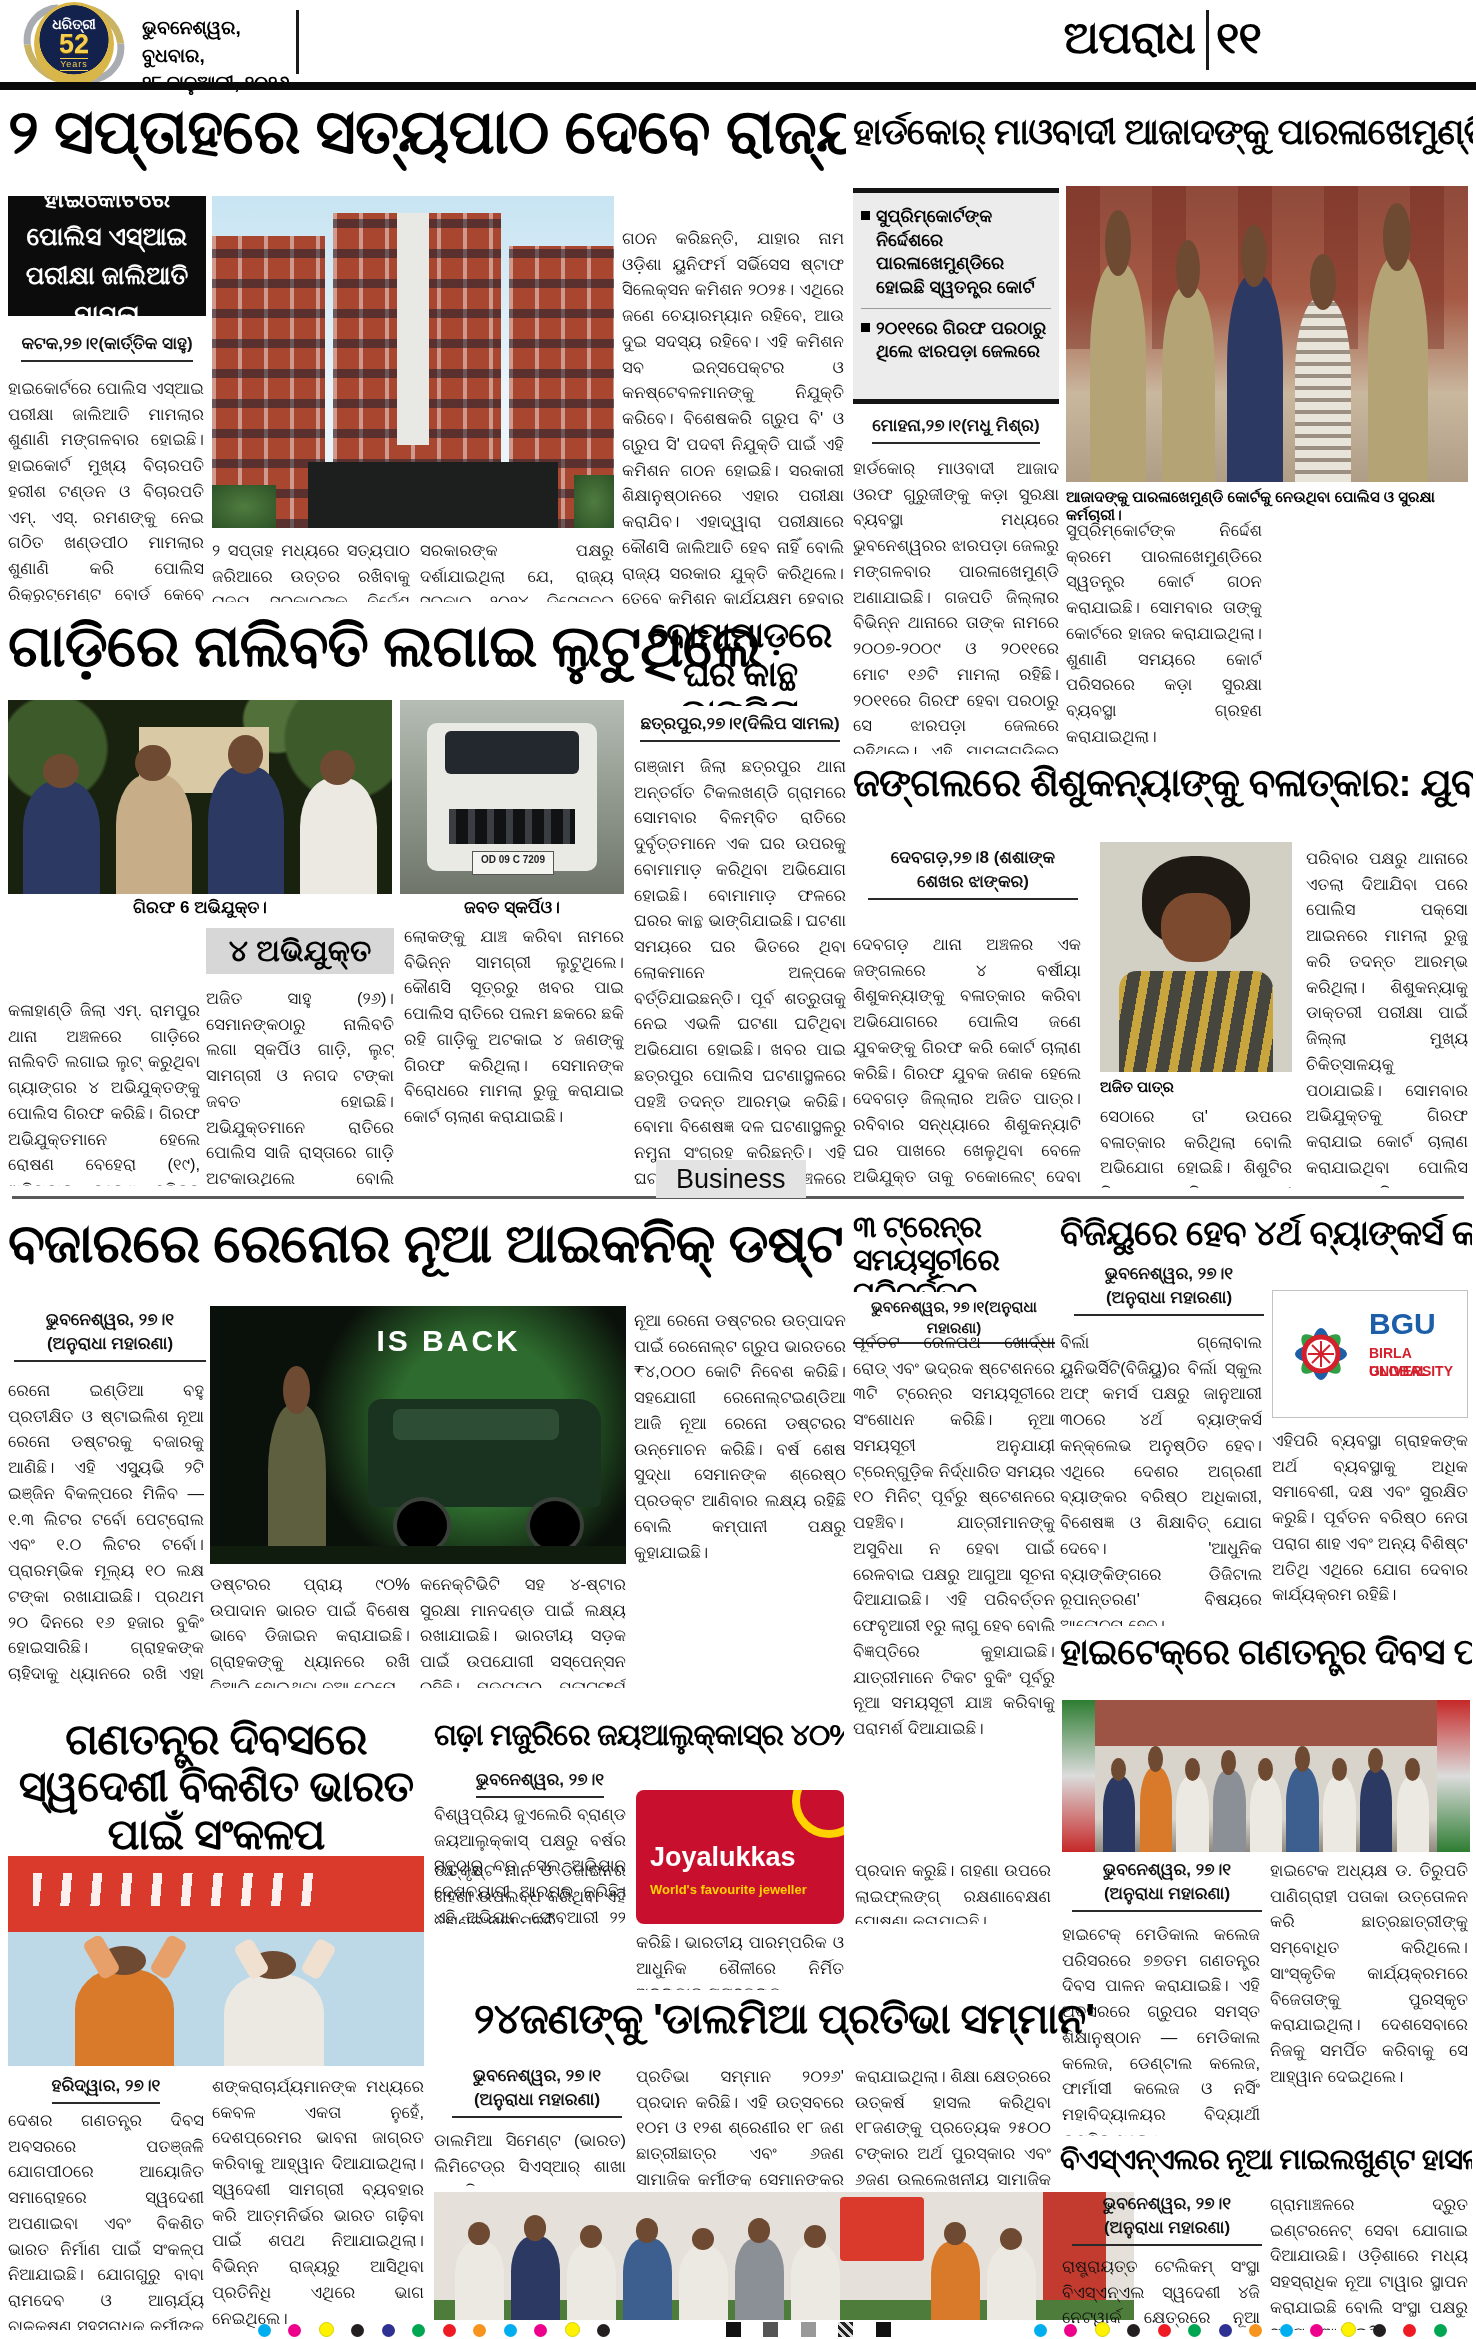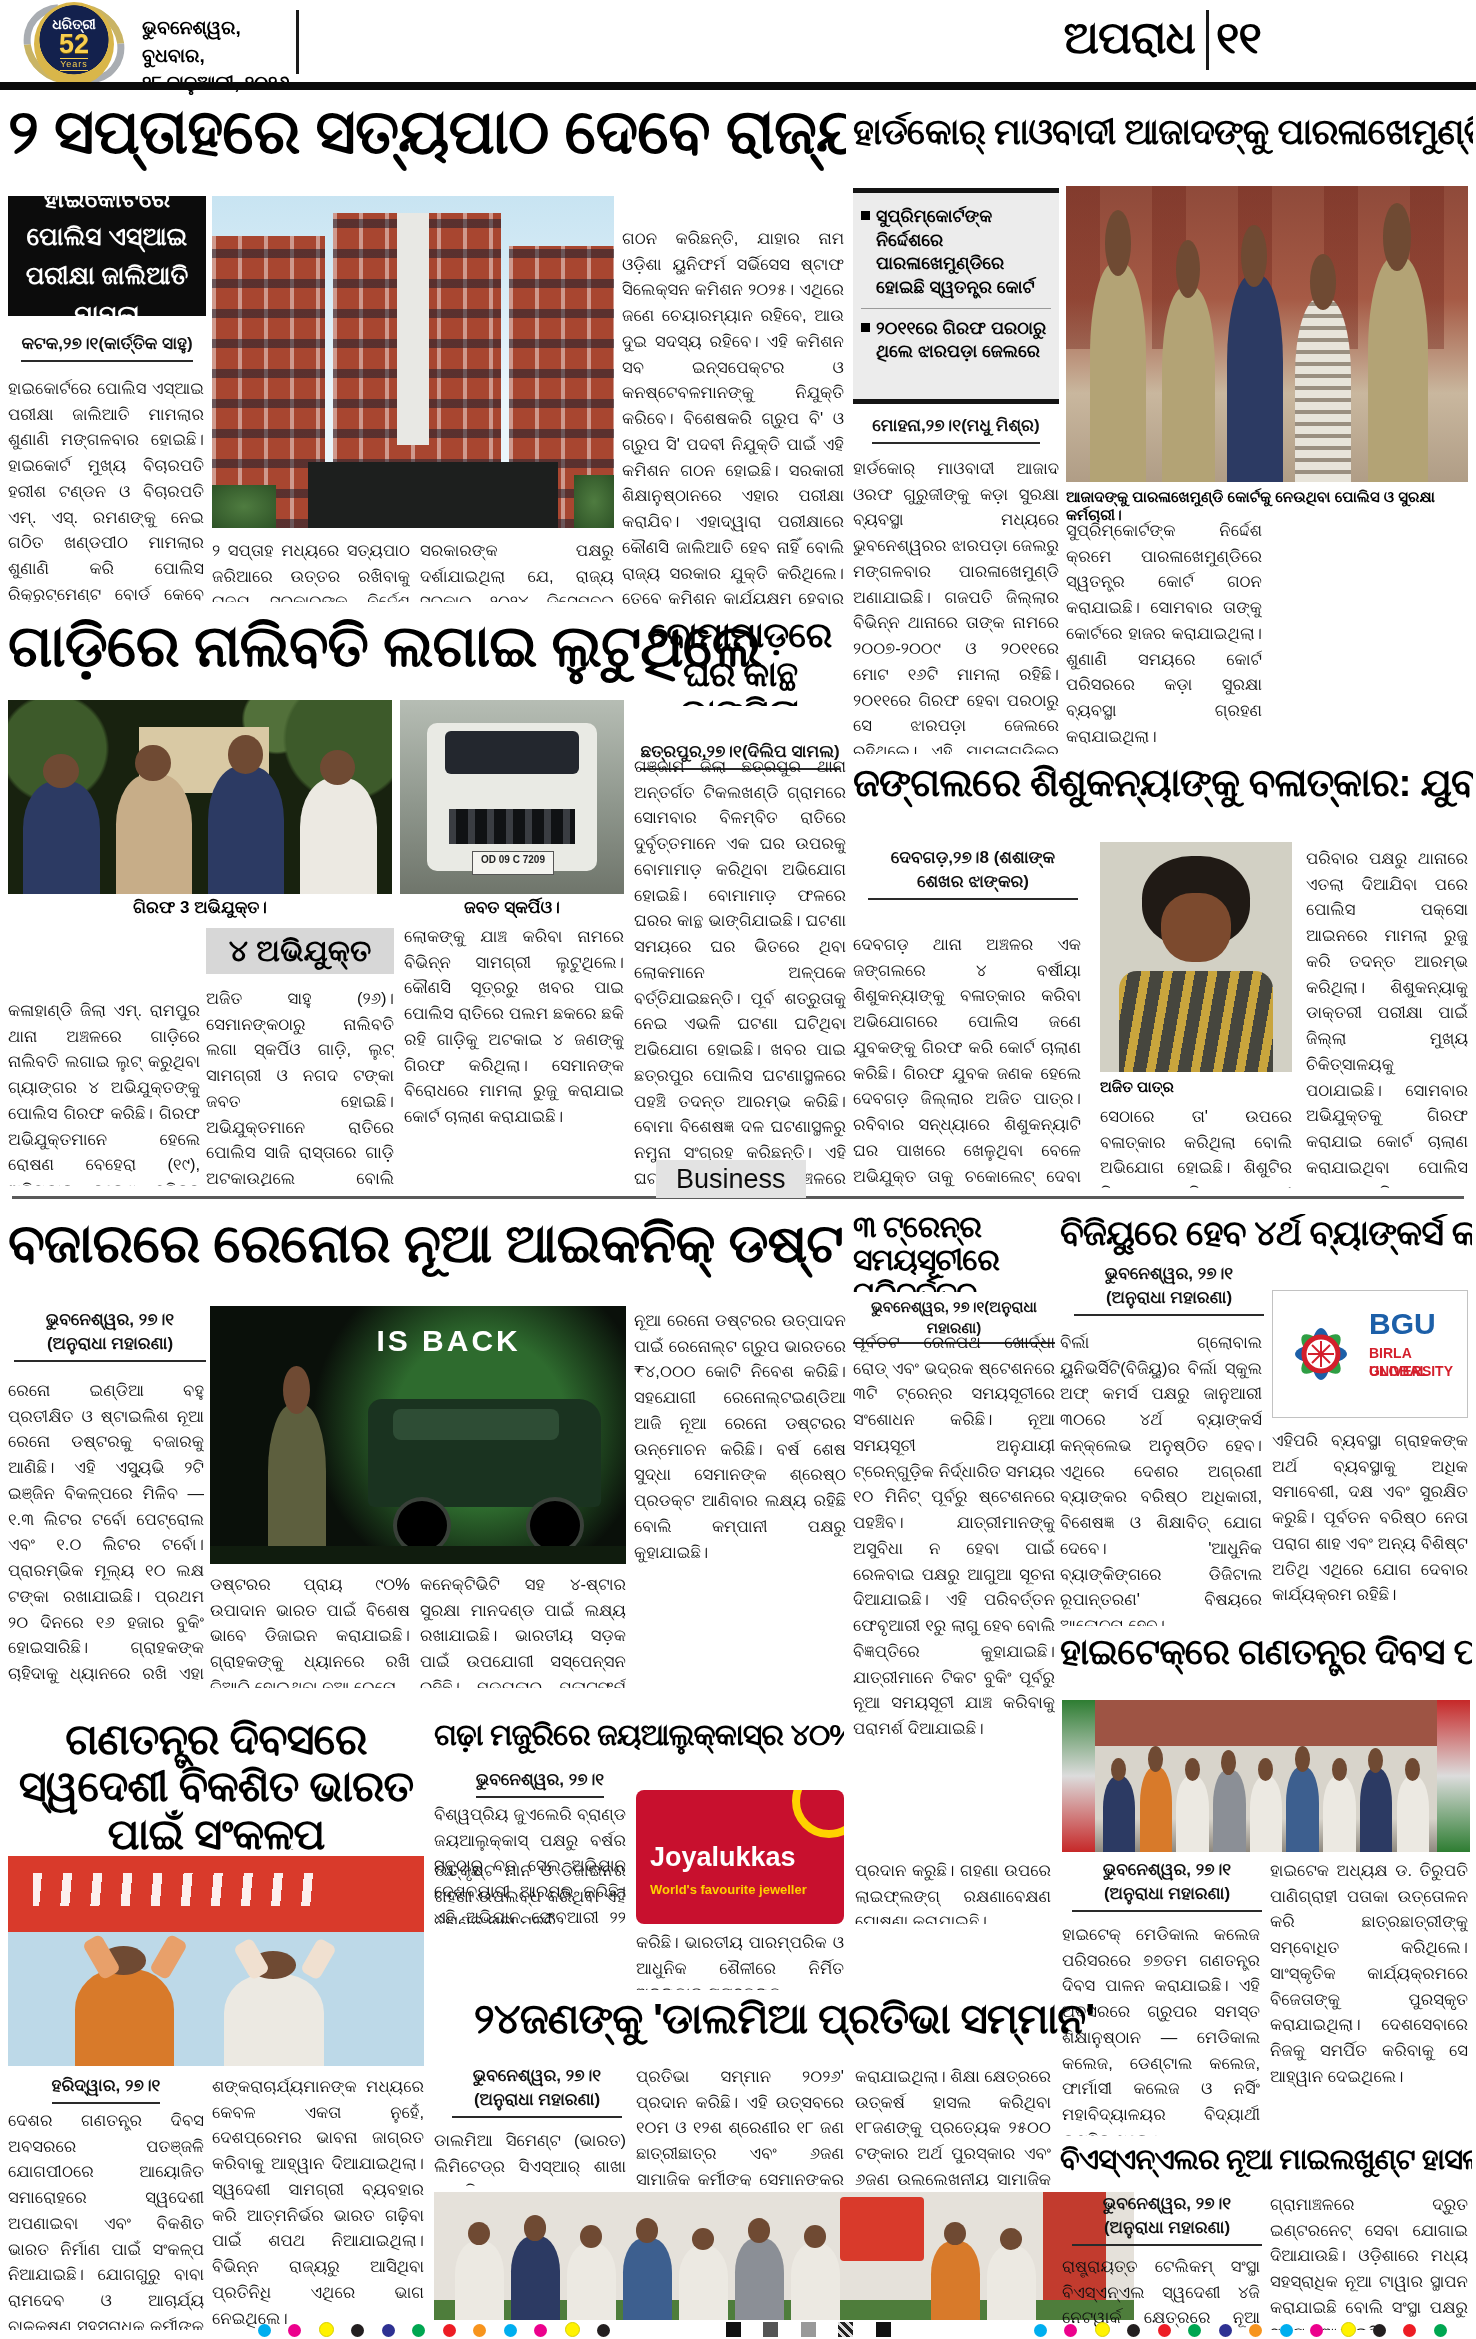--- a/index.html
+++ b/index.html
@@ -135,29 +135,29 @@
     <span class="person p-navy" style="left:52%;width:20%;height:66%;"></span>
     <span class="person p-white" style="left:76%;width:20%;height:60%;"></span>
   </div>
   <div class="abs ph" style="left:400px;top:700px;width:224px;height:194px;">
     <div style="left:0;top:0;width:100%;height:100%;background:linear-gradient(#b6bdb4,#8e968c 55%,#6f756b);"></div>
     <div style="left:12%;top:12%;width:76%;height:76%;background:#e9eae4;border-radius:10px;"></div>
     <div style="left:20%;top:16%;width:60%;height:22%;background:#23272e;border-radius:6px;"></div>
     <div style="left:22%;top:56%;width:56%;height:18%;background:repeating-linear-gradient(90deg,#3a3d42 0 7px,#101214 7px 19px);"></div>
     <div style="left:32%;top:78%;width:36%;height:11%;background:#f4f4f0;border:1px solid #555;font-size:10px;font-weight:bold;text-align:center;line-height:1.6;color:#222;">OD 09 C 7209</div>
   </div>
-  <div class="abs cap" style="left:8px;top:898px;width:384px;">ଗିରଫ 3 ଅଭିଯୁକ୍ତ।</div>
+  <div class="abs cap" style="left:8px;top:898px;width:384px;">ଗିରଫ 6 ଅଭିଯୁକ୍ତ।</div>
   <div class="abs cap" style="left:400px;top:898px;width:224px;">ଜବତ ସ୍କର୍ପିଓ।</div>
   <div class="abs graybox" style="left:206px;top:928px;width:188px;height:46px;line-height:46px;">୪ ଅଭିଯୁକ୍ତ ଗିରଫ</div>
   <div class="abs body-col" style="left:8px;top:998px;width:192px;height:188px;">କଳାହାଣ୍ଡି ଜିଲା ଏମ୍. ରାମପୁର ଥାନା ଅଞ୍ଚଳରେ ଗାଡ଼ିରେ ନାଲିବତି ଲଗାଇ ଲୁଟ୍ କରୁଥିବା ଗ୍ୟାଙ୍ଗର ୪ ଅଭିଯୁକ୍ତଙ୍କୁ ପୋଲିସ ଗିରଫ କରିଛି। ଗିରଫ ଅଭିଯୁକ୍ତମାନେ ହେଲେ ରୋଷଣ ବେହେରା (୧୯), ଅଳିଗୁଡ଼ାର ନରେଶ ହରିଜନ (୨୪) ଓ ଗୋପାଳପୁର ହରିଜନ (୨୪) ଏବଂ ତୁଳସୀଗୁଡ଼ାର</div>
   <div class="abs body-col" style="left:206px;top:986px;width:188px;height:200px;">ଅଜିତ ସାହୁ (୨୬)। ସେମାନଙ୍କଠାରୁ ନାଲିବତି ଲଗା ସ୍କର୍ପିଓ ଗାଡ଼ି, ଲୁଟ୍ ସାମଗ୍ରୀ ଓ ନଗଦ ଟଙ୍କା ଜବତ ହୋଇଛି। ଅଭିଯୁକ୍ତମାନେ ରାତିରେ ପୋଲିସ ସାଜି ରାସ୍ତାରେ ଗାଡ଼ି ଅଟକାଉଥିଲେ ବୋଲି ଜଣାପଡ଼ିଛି। ମାସକ ମଧ୍ୟରେ ଏଭଳି ୫ଟି ଘଟଣା ଘଟିଥିଲା।</div>
   <div class="abs body-col" style="left:404px;top:924px;width:220px;height:262px;">ଲୋକଙ୍କୁ ଯାଞ୍ଚ କରିବା ନାମରେ ବିଭିନ୍ନ ସାମଗ୍ରୀ ଲୁଟୁଥିଲେ। କୌଣସି ସୂତ୍ରରୁ ଖବର ପାଇ ପୋଲିସ ରାତିରେ ପଲମ ଛକରେ ଛକି ରହି ଗାଡ଼ିକୁ ଅଟକାଇ ୪ ଜଣଙ୍କୁ ଗିରଫ କରିଥିଲା। ସେମାନଙ୍କ ବିରୋଧରେ ମାମଲା ରୁଜୁ କରାଯାଇ କୋର୍ଟ ଚାଲାଣ କରାଯାଇଛି।</div>
 
   <div class="abs hl" style="left:634px;top:616px;width:212px;height:90px;font-size:35px;text-align:center;">ବୋମାମାଡ଼ରେ ଘର କାନ୍ଥ ଭାଙ୍ଗିଲା</div>
-  <div class="abs dl" style="left:634px;top:712px;width:212px;margin-top:28px;"><span class="u">ଛତ୍ରପୁର,୨୭।୧(ଦିଲିପ ସାମଲ)</span></div>
+  <div class="abs dl" style="left:634px;top:712px;width:212px;"><span class="u">ଛତ୍ରପୁର,୨୭।୧(ଦିଲିପ ସାମଲ)</span></div>
   <div class="abs body-col" style="left:634px;top:754px;width:212px;height:432px;">ଗଞ୍ଜାମ ଜିଲା ଛତ୍ରପୁର ଥାନା ଅନ୍ତର୍ଗତ ଟିକଲଖଣ୍ଡି ଗ୍ରାମରେ ସୋମବାର ବିଳମ୍ବିତ ରାତିରେ ଦୁର୍ବୃତ୍ତମାନେ ଏକ ଘର ଉପରକୁ ବୋମାମାଡ଼ କରିଥିବା ଅଭିଯୋଗ ହୋଇଛି। ବୋମାମାଡ଼ ଫଳରେ ଘରର କାନ୍ଥ ଭାଙ୍ଗିଯାଇଛି। ଘଟଣା ସମୟରେ ଘର ଭିତରେ ଥିବା ଲୋକମାନେ ଅଳ୍ପକେ ବର୍ତ୍ତିଯାଇଛନ୍ତି। ପୂର୍ବ ଶତ୍ରୁତାକୁ ନେଇ ଏଭଳି ଘଟଣା ଘଟିଥିବା ଅଭିଯୋଗ ହୋଇଛି। ଖବର ପାଇ ଛତ୍ରପୁର ପୋଲିସ ଘଟଣାସ୍ଥଳରେ ପହଞ୍ଚି ତଦନ୍ତ ଆରମ୍ଭ କରିଛି। ବୋମା ବିଶେଷଜ୍ଞ ଦଳ ଘଟଣାସ୍ଥଳରୁ ନମୁନା ସଂଗ୍ରହ କରିଛନ୍ତି। ଏହି ଘଟଣାକୁ ନେଇ ଅଞ୍ଚଳରେ ଉତ୍ତେଜନା ଲାଗିରହିଛି। ଦୋଷୀଙ୍କୁ ଶୀଘ୍ର ଗିରଫ କରିବାକୁ ଗ୍ରାମବାସୀ ଦାବି କରିଛନ୍ତି।</div>
 
   <div class="abs hl oneline" style="left:853px;top:762px;width:620px;height:58px;font-size:39px;">ଜଙ୍ଗଲରେ ଶିଶୁକନ୍ୟାଙ୍କୁ ବଳାତ୍କାର: ଯୁବକ ଗିରଫ</div>
   <div class="abs dl" style="left:868px;top:846px;width:210px;"><span class="u">ଦେବଗଡ଼,୨୭।8 (ଶଶାଙ୍କ ଶେଖର ଝାଙ୍କର)</span></div>
   <div class="abs ph" style="left:1100px;top:842px;width:192px;height:230px;">
     <div style="left:0;top:0;width:100%;height:100%;background:#d2d0c4;"></div>
     <div style="left:22%;top:6%;width:56%;height:40%;border-radius:46%;background:#201a15;"></div>
     <div style="left:32%;top:22%;width:36%;height:30%;border-radius:45%;background:#7c4a2e;"></div>
     <div style="left:10%;top:56%;width:80%;height:44%;border-radius:18px 18px 0 0;background:repeating-linear-gradient(100deg,#c9a53d 0 9px,#46463e 9px 22px);"></div>
   </div>

